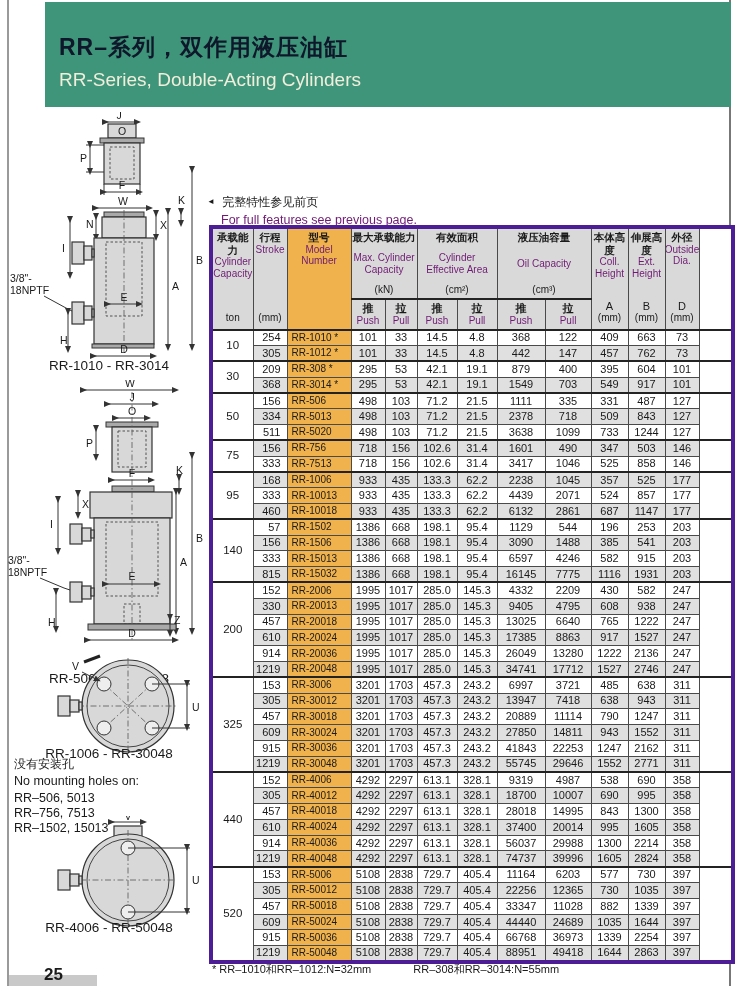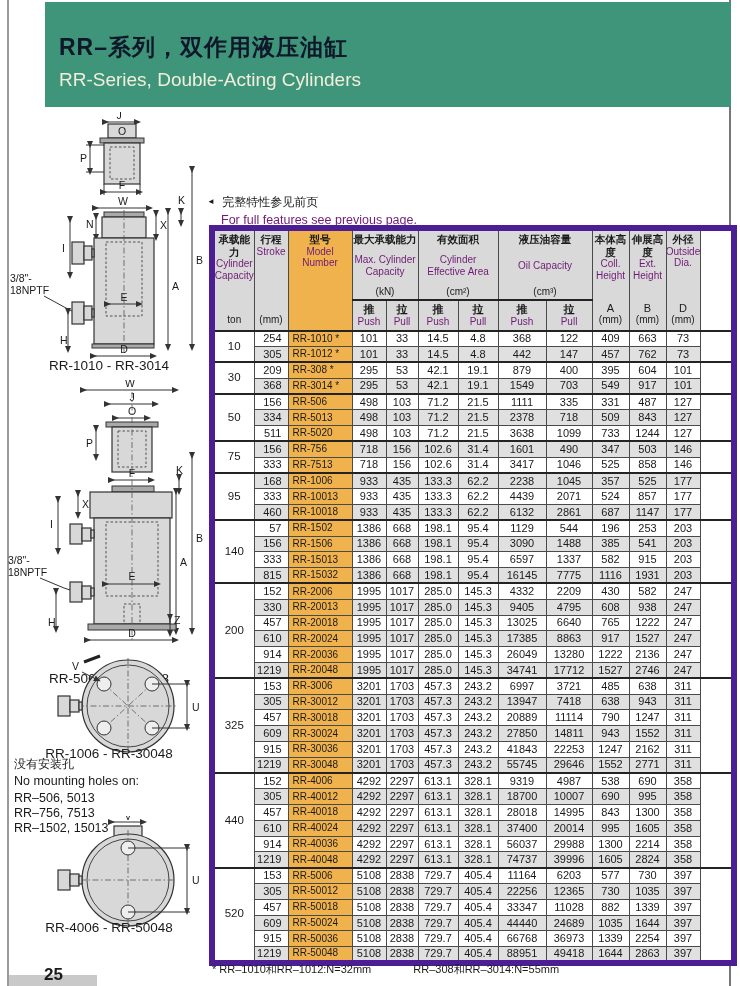--- a/index.html
+++ b/index.html
@@ -15,21 +15,21 @@
   .banner .t-zh { color:#0f172a; font-size:23px; font-weight:bold; letter-spacing:1px; }
   .banner .t-en { color:#f2eedd; font-size:19px; margin-top:6px; }
 
   
   .top-note { position:absolute; left:207px; top:194px; font-size:12px; }
   .top-note .bullet { font-size:8px; vertical-align:2px; margin-right:4px; }
   .top-note .en { margin-left:14px; margin-top:2px; font-size:12.5px; }
 
   
   .tbl-wrap { position:absolute; left:209px; top:225px; }
-  table { border-collapse:collapse; table-layout:fixed; width:522px; border:6px solid #4c1d95; }
+  table { border-collapse:collapse; table-layout:fixed; width:522px; border:4px solid #4c1d95; }
   th, td { border:1px solid #4a4a4a; font-weight:normal; overflow:hidden; }
   thead th { background:#d9d9d9; vertical-align:top; padding:2px 1px; }
   thead tr.main-h th { height:72px; }
   thead tr.sub-h th { height:26px; }
   thead th, thead td { border-bottom-width:2px; border-bottom-color:#232323; }
   .hstack { display:flex; flex-direction:column; justify-content:space-between; align-items:center; text-align:center; }
   .hs-tall { height:92px; }
   .hs-mid { height:64px; }
   .zh { font-size:10.5px; font-weight:bold; line-height:1.2; }
   .en { font-size:10px; line-height:1.15; color:#701a75; }
@@ -616,21 +616,21 @@
             <td class="empty-cell"></td>
           </tr>
           <tr class="row-white">
             <td class="c-0">333</td>
             <td class="c-1">RR-15013</td>
             <td class="c-2">1386</td>
             <td class="c-3">668</td>
             <td class="c-4">198.1</td>
             <td class="c-5">95.4</td>
             <td class="c-6">6597</td>
-            <td class="c-7">1337</td>
+            <td class="c-7">4246</td>
             <td class="c-8">582</td>
             <td class="c-9">915</td>
             <td class="c-10">203</td>
             <td class="empty-cell"></td>
           </tr>
           <tr class="row-gray">
             <td class="c-0">815</td>
             <td class="c-1">RR-15032</td>
             <td class="c-2">1386</td>
             <td class="c-3">668</td>

